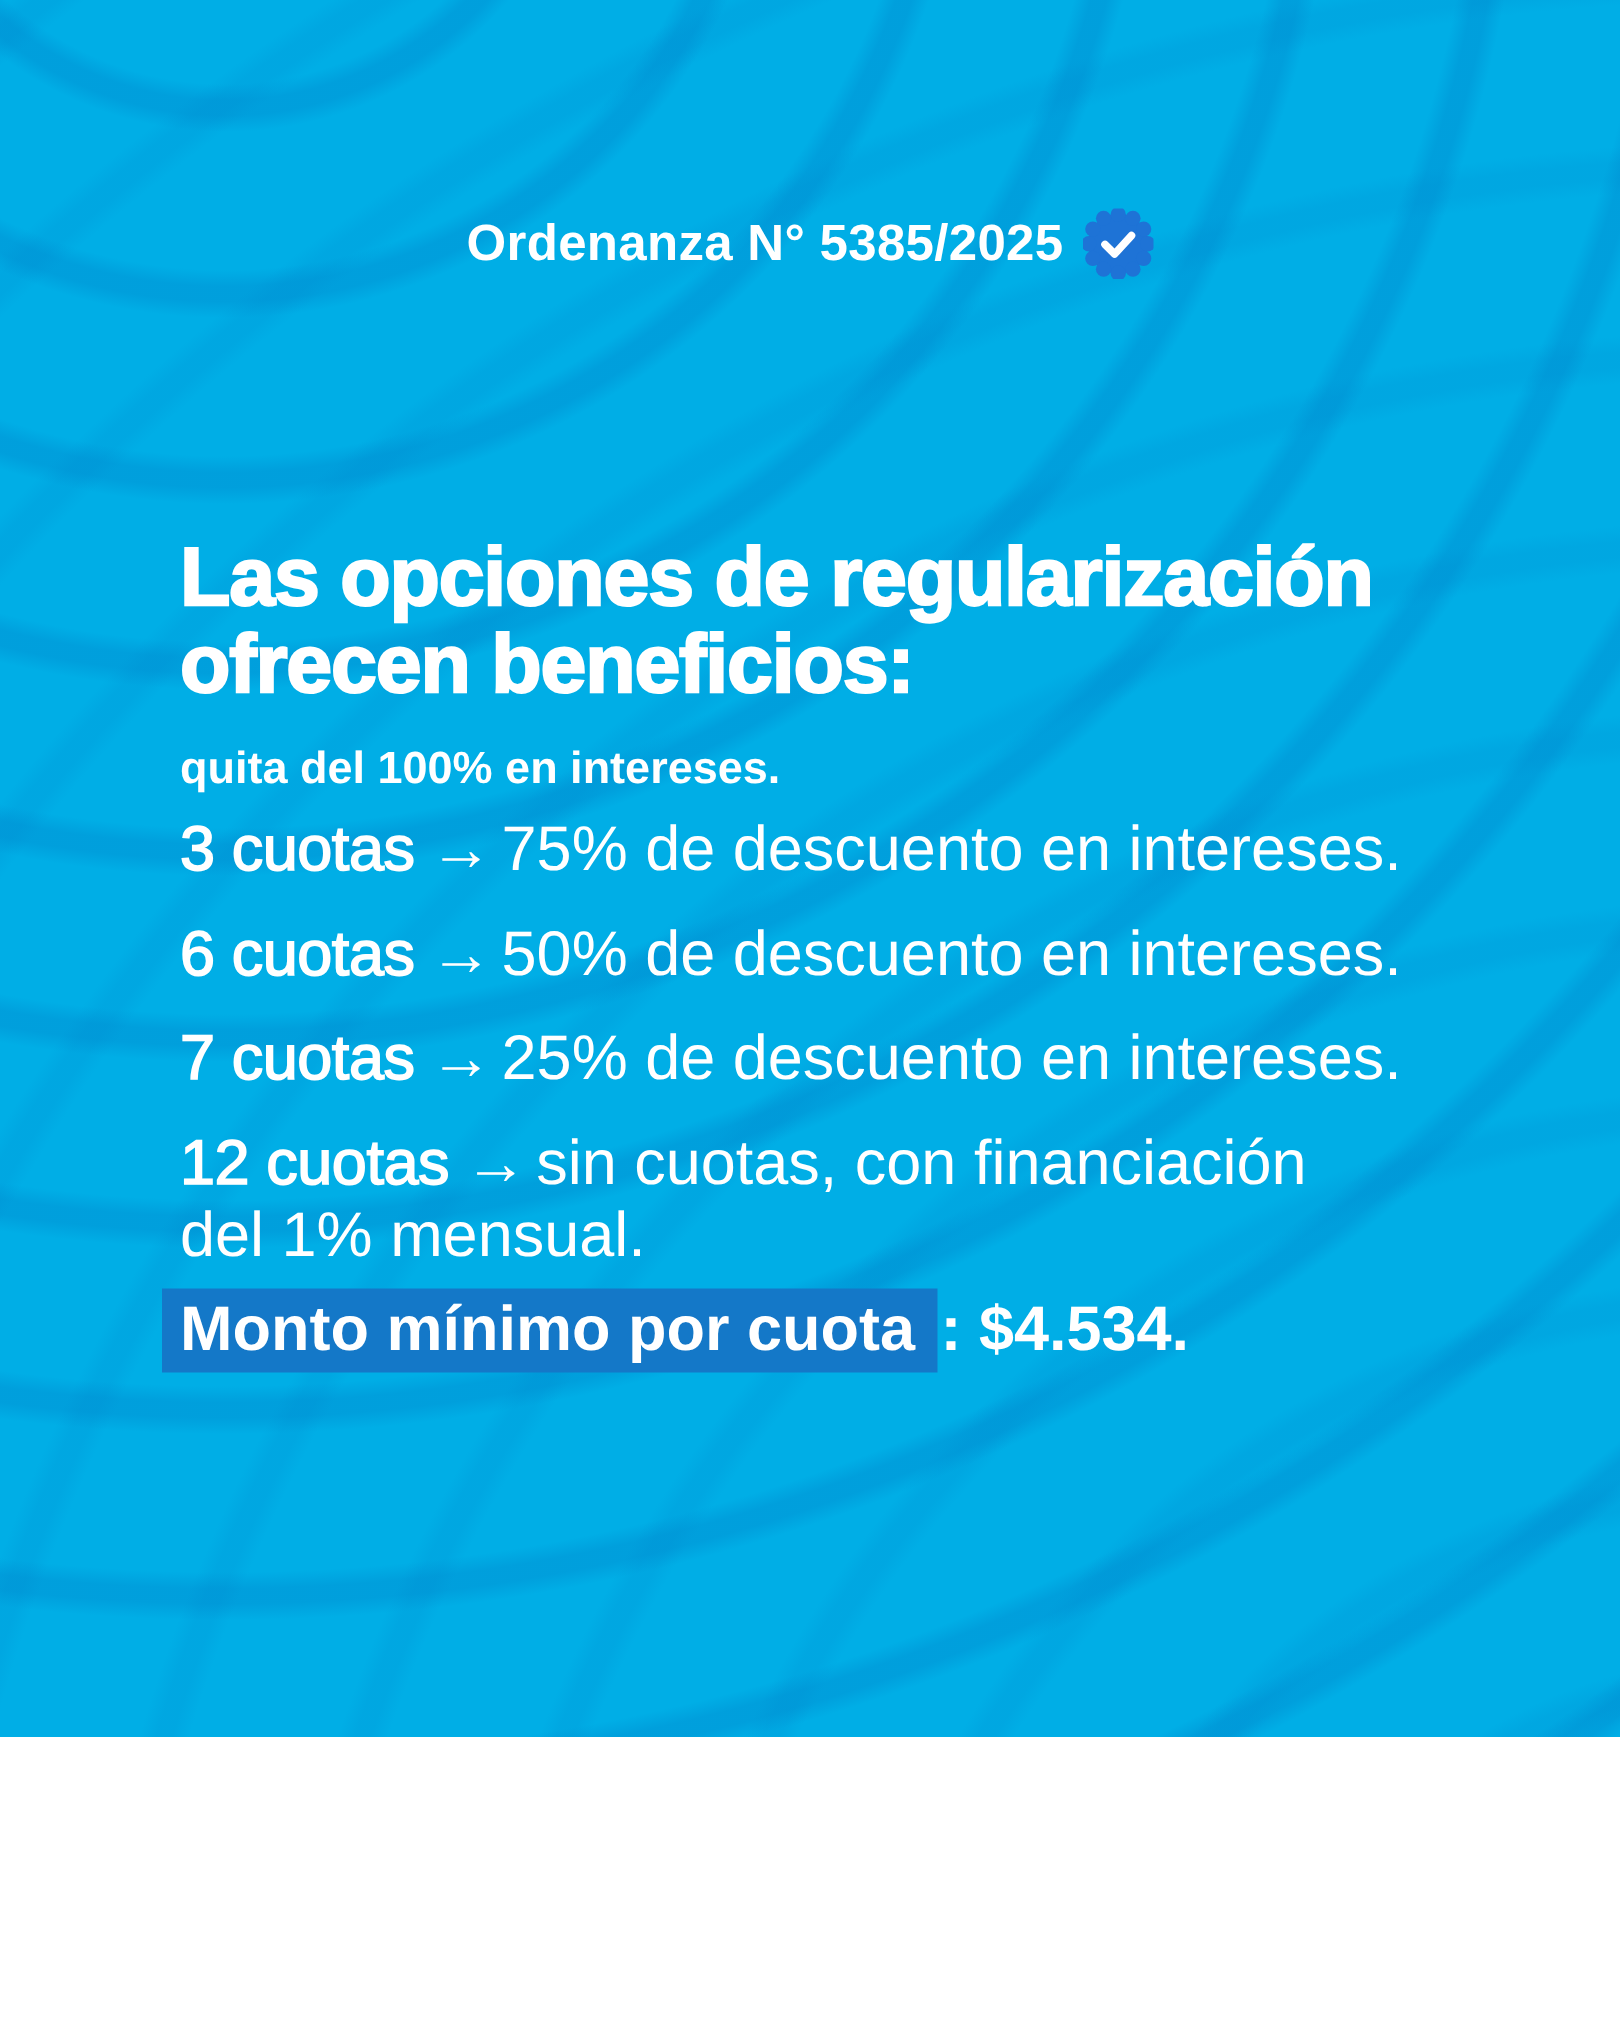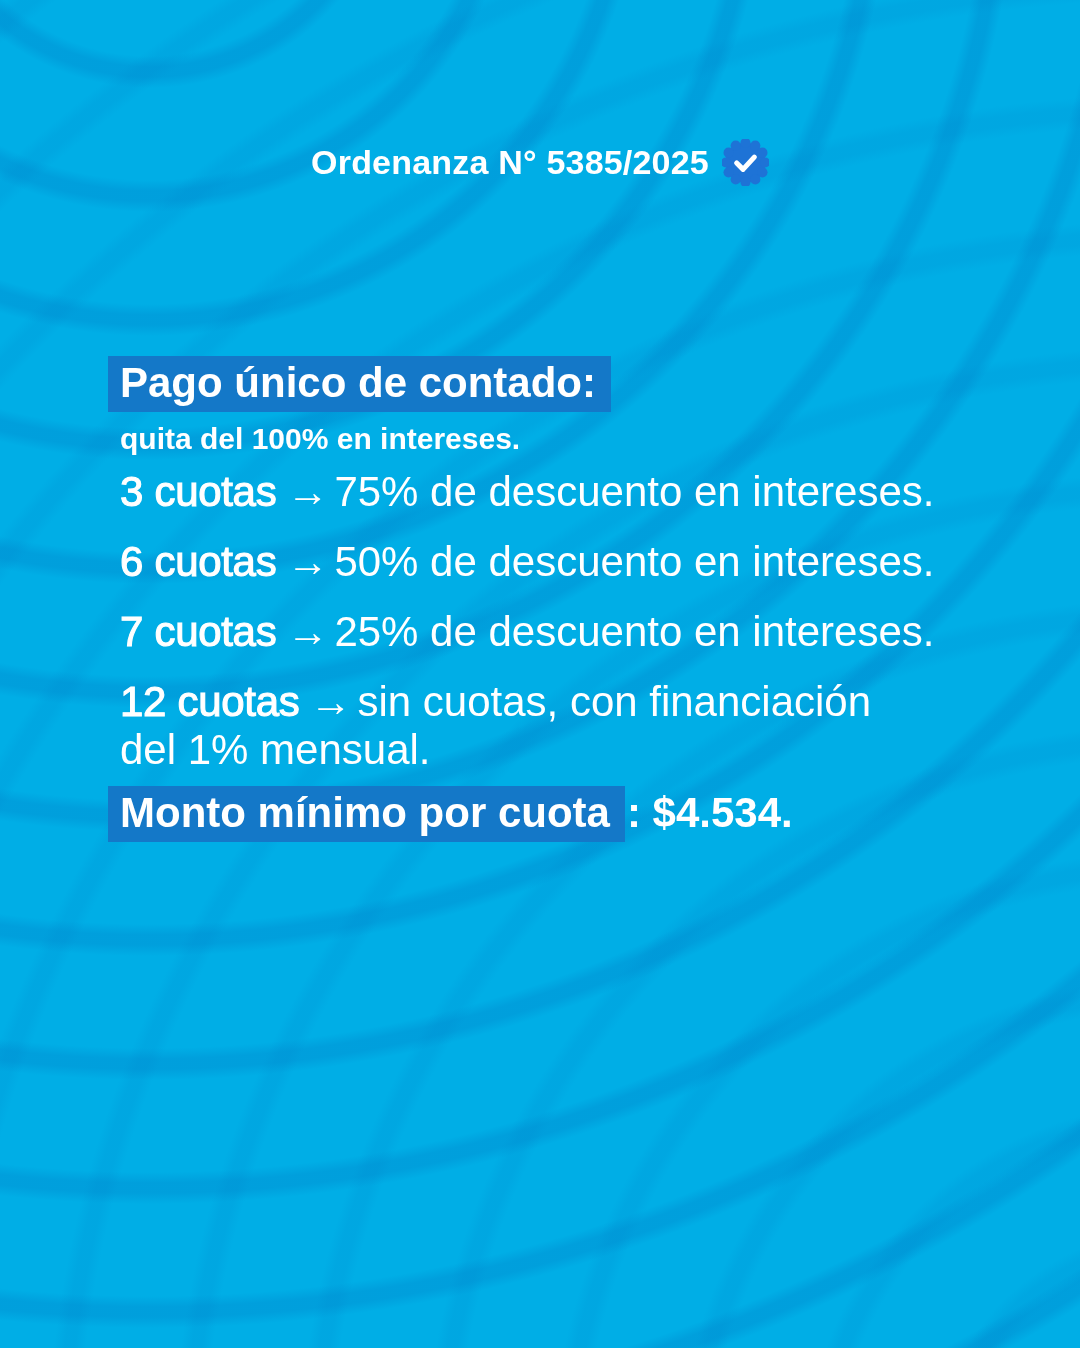--- a/index.html
+++ b/index.html
@@ -1,19 +1,19 @@
 <!DOCTYPE html>
 <html><head>
 <meta charset="utf-8">
 <style>
   html, body { margin: 0; padding: 0; }
   .canvas {
     position: relative;
     width: 1080px;
-    height: 1348px;
+    height: 1158px;
     overflow: hidden;
     background-color: #00AEE6;
     background-image:
       repeating-radial-gradient(circle at 150px -160px,
         rgba(0,125,198,0) 0px, rgba(0,125,198,0) 92px,
         rgba(0,125,198,0.30) 103px, rgba(0,125,198,0.30) 113px,
         rgba(0,125,198,0) 124px),
       repeating-radial-gradient(circle at 1180px 1480px,
         rgba(0,125,198,0) 0px, rgba(0,125,198,0) 94px,
         rgba(0,125,198,0.14) 105px, rgba(0,125,198,0.14) 115px,
@@ -116,24 +116,22 @@
           <circle cx="34" cy="6.7" r="5.2"></circle>
             <circle cx="41.3" cy="14" r="5.2"></circle>
         </g>
         <path d="M15 24.5 L21.5 31 L33 18.5" stroke="#FFFFFF" stroke-width="5.2" fill="none" stroke-linecap="round" stroke-linejoin="round"></path>
       </svg>
     </span>
   </div>
 
   <div class="content">
 
+    <h1 class="heading"><span>Las opciones de regularización</span><br><span>ofrecen beneficios:</span></h1>
 
-    <div class="hl-row">
-      <span class="hl">Pago único de contado:</span>
-    </div>
     <p class="body-line">quita del 100% en intereses.</p>
 
 
     <p class="list-line first">
       <span class="term">3 cuotas</span><span class="arrow">→</span><span class="benefit">75% de descuento en intereses.</span>
     </p>
 
     <p class="list-line">
       <span class="term">6 cuotas</span><span class="arrow">→</span><span class="benefit">50% de descuento en intereses.</span>
     </p>

